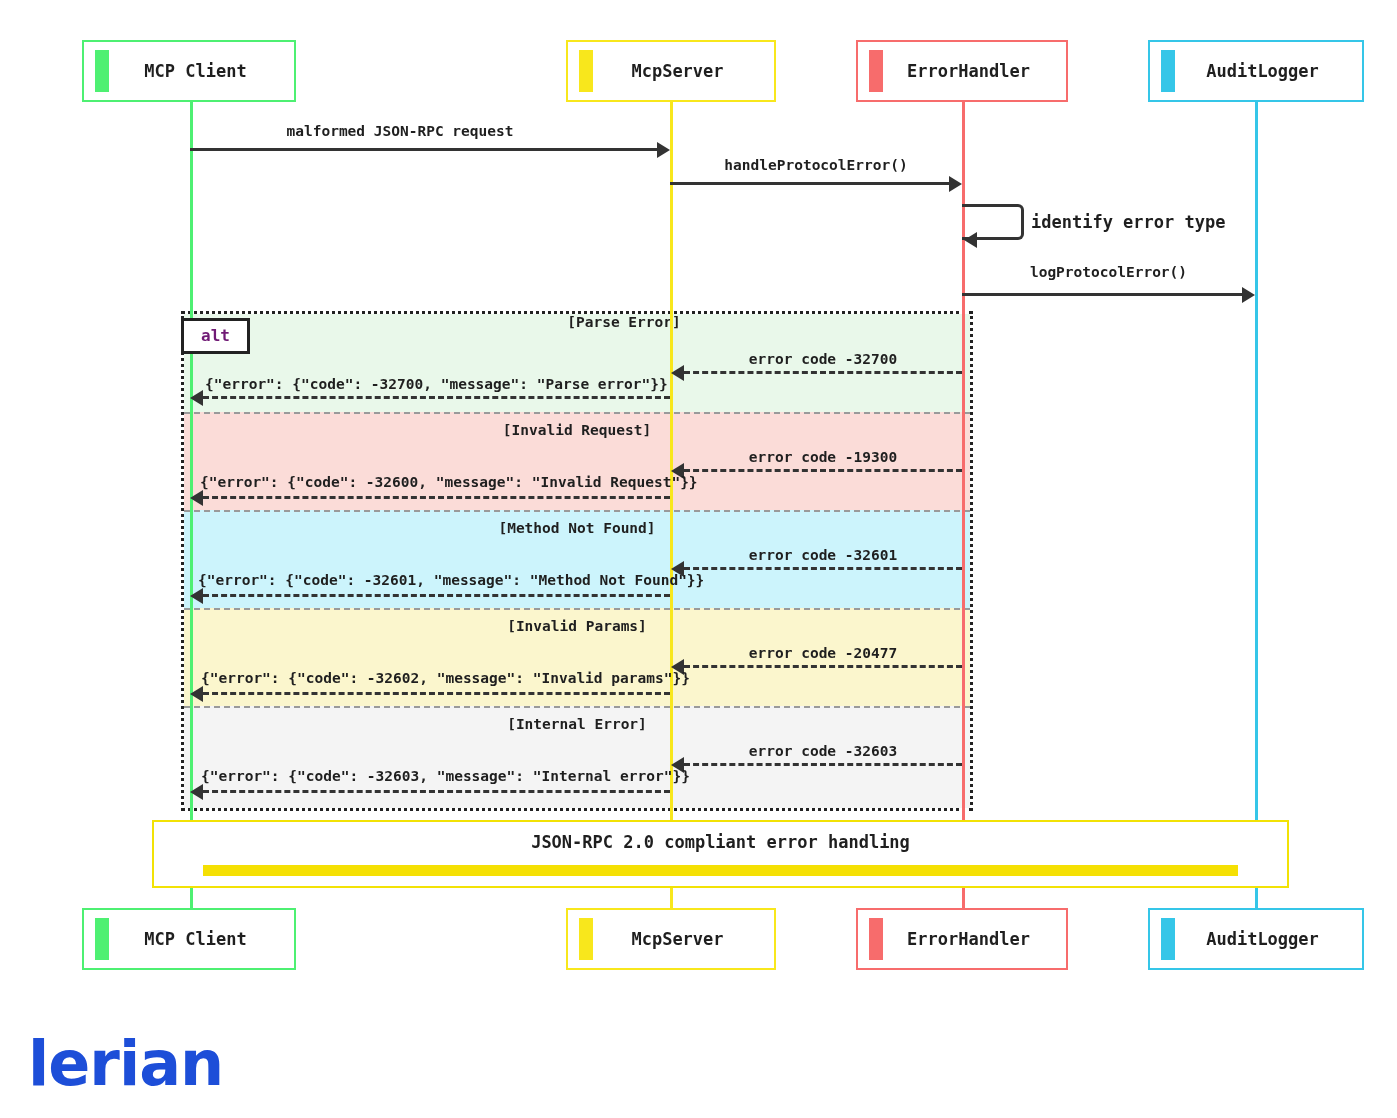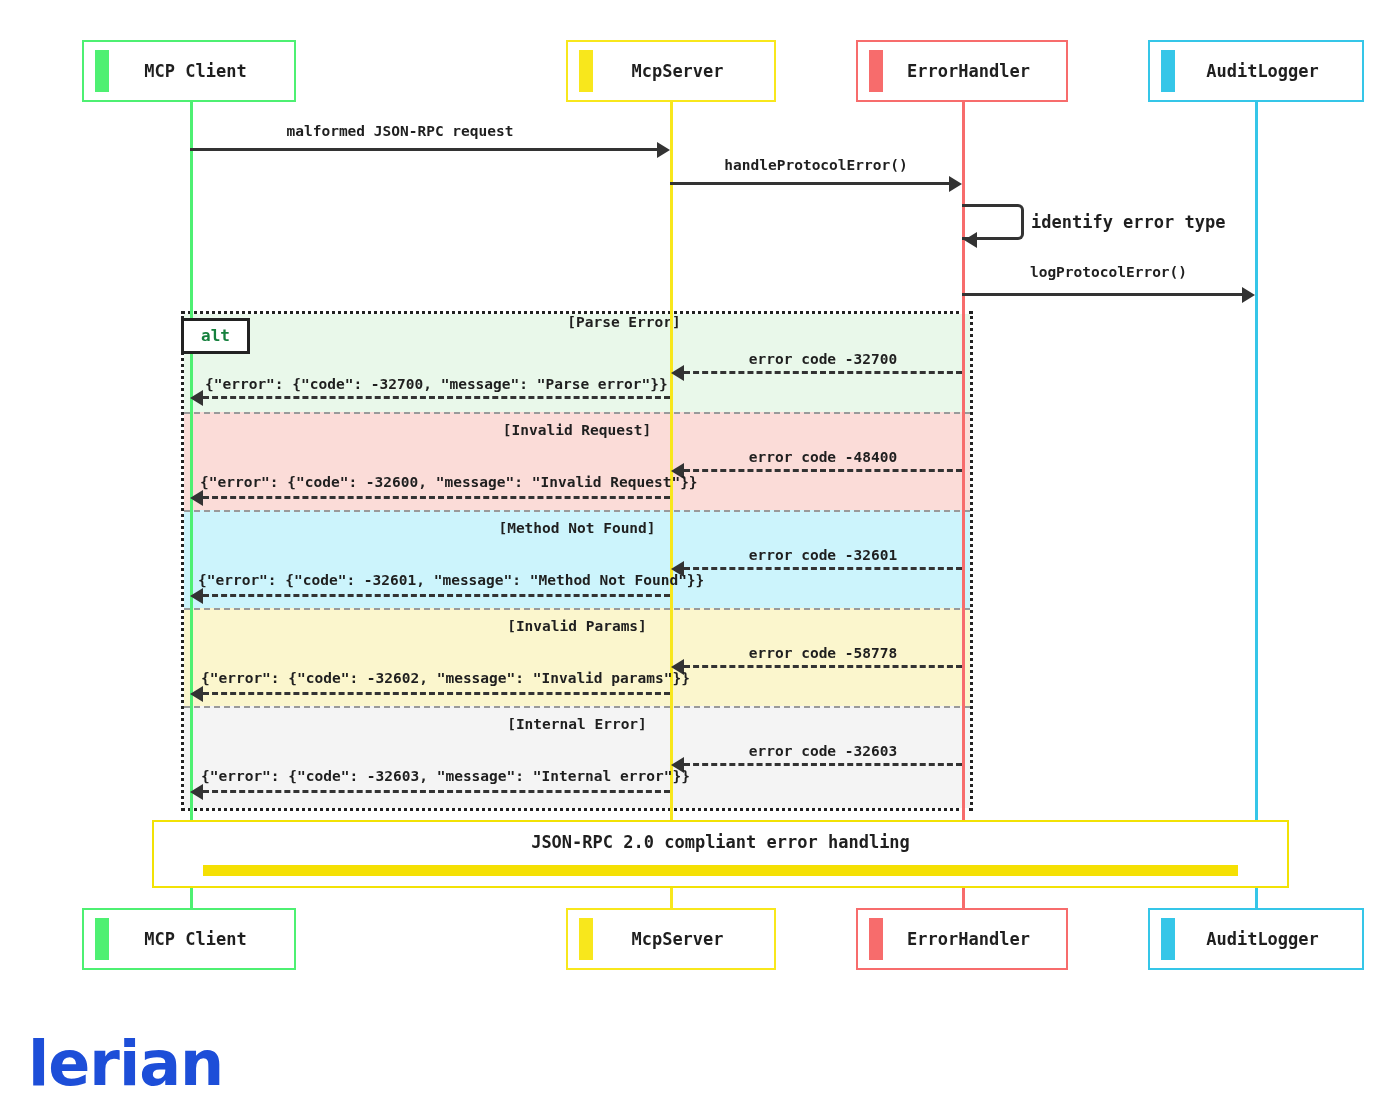--- a/index.html
+++ b/index.html
@@ -123,21 +123,21 @@
     white-space: nowrap;
   }
   #alt-tag {
     position: absolute;
     box-sizing: border-box;
     background: #ffffff;
     border: 3px solid #222222;
     padding: 5px 17px 6px 17px;
     font-size: 16px;
     font-weight: bold;
-    color: #15803d;
+    color: #701a75;
     z-index: 30;
   }
   
   #note-box {
     position: absolute;
     box-sizing: border-box;
     background: #ffffff;
     border: 2px solid #f2e205;
     display: flex;
     flex-direction: column;
@@ -246,37 +246,37 @@
     <div id="alt-tag" style="left:181px; top:310px;">alt</div>
 
     <div class="msg-label" style="left:684px; top:343px; width:278px;">error code -32700</div>
     <div class="msg-line dashed" style="left:684px; top:363px; width:278px;"></div>
     <div class="arrow-head left" style="left:671px; top:357px;"></div>
 
     <div class="msg-label" style="left:205px; top:368px; width:450px; text-align:left;">{"error": {"code": -32700, "message": "Parse error"}}</div>
     <div class="msg-line dashed" style="left:203px; top:388px; width:467px;"></div>
     <div class="arrow-head left" style="left:190px; top:382px;"></div>
 
-    <div class="msg-label" style="left:684px; top:441px; width:278px;">error code -48400</div>
+    <div class="msg-label" style="left:684px; top:441px; width:278px;">error code -19300</div>
     <div class="msg-line dashed" style="left:684px; top:461px; width:278px;"></div>
     <div class="arrow-head left" style="left:671px; top:455px;"></div>
 
     <div class="msg-label" style="left:200px; top:466px; width:460px; text-align:left;">{"error": {"code": -32600, "message": "Invalid Request"}}</div>
     <div class="msg-line dashed" style="left:203px; top:488px; width:467px;"></div>
     <div class="arrow-head left" style="left:190px; top:482px;"></div>
 
     <div class="msg-label" style="left:684px; top:539px; width:278px;">error code -32601</div>
     <div class="msg-line dashed" style="left:684px; top:559px; width:278px;"></div>
     <div class="arrow-head left" style="left:671px; top:553px;"></div>
 
     <div class="msg-label" style="left:198px; top:564px; width:466px; text-align:left;">{"error": {"code": -32601, "message": "Method Not Found"}}</div>
     <div class="msg-line dashed" style="left:203px; top:586px; width:467px;"></div>
     <div class="arrow-head left" style="left:190px; top:580px;"></div>
 
-    <div class="msg-label" style="left:684px; top:637px; width:278px;">error code -58778</div>
+    <div class="msg-label" style="left:684px; top:637px; width:278px;">error code -20477</div>
     <div class="msg-line dashed" style="left:684px; top:657px; width:278px;"></div>
     <div class="arrow-head left" style="left:671px; top:651px;"></div>
 
     <div class="msg-label" style="left:201px; top:662px; width:458px; text-align:left;">{"error": {"code": -32602, "message": "Invalid params"}}</div>
     <div class="msg-line dashed" style="left:203px; top:684px; width:467px;"></div>
     <div class="arrow-head left" style="left:190px; top:678px;"></div>
 
     <div class="msg-label" style="left:684px; top:735px; width:278px;">error code -32603</div>
     <div class="msg-line dashed" style="left:684px; top:755px; width:278px;"></div>
     <div class="arrow-head left" style="left:671px; top:749px;"></div>

